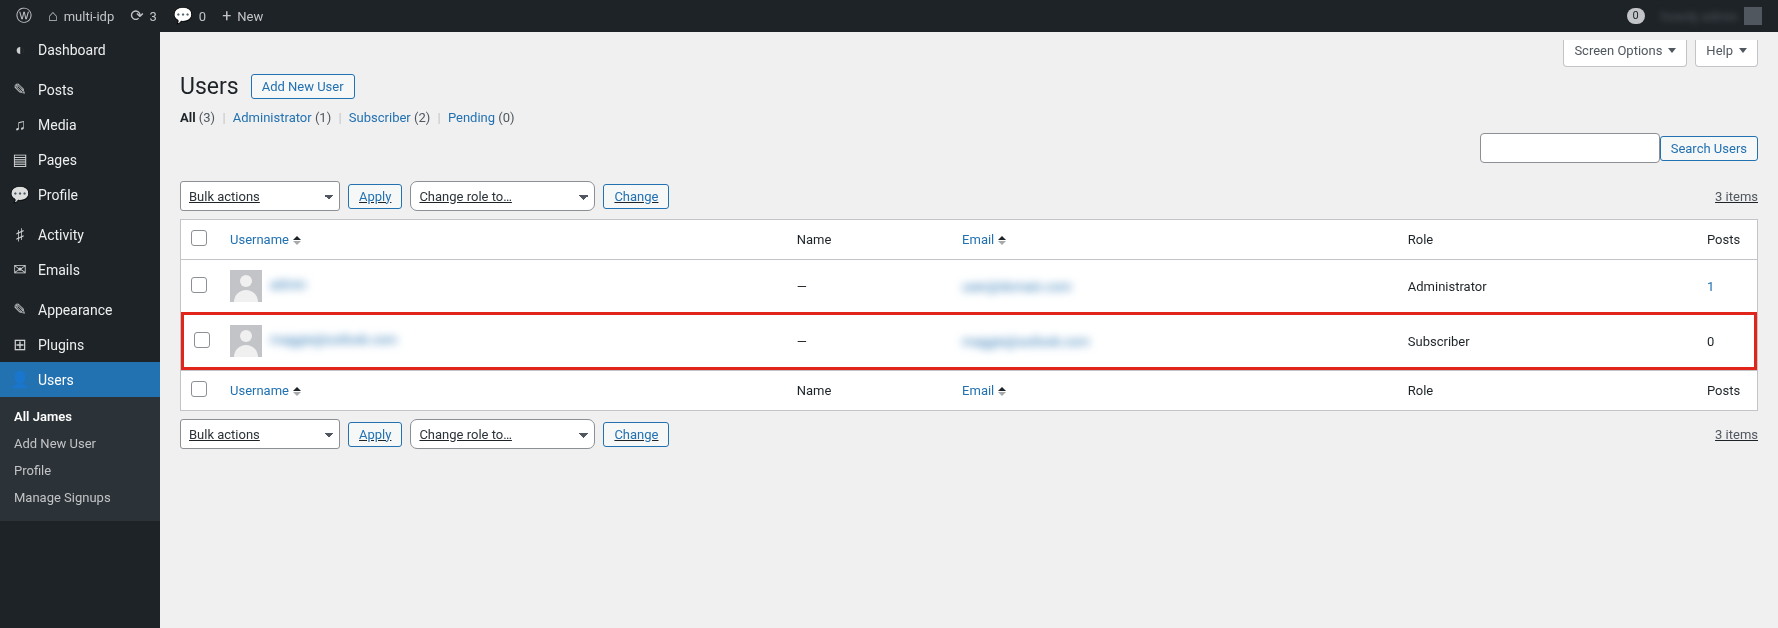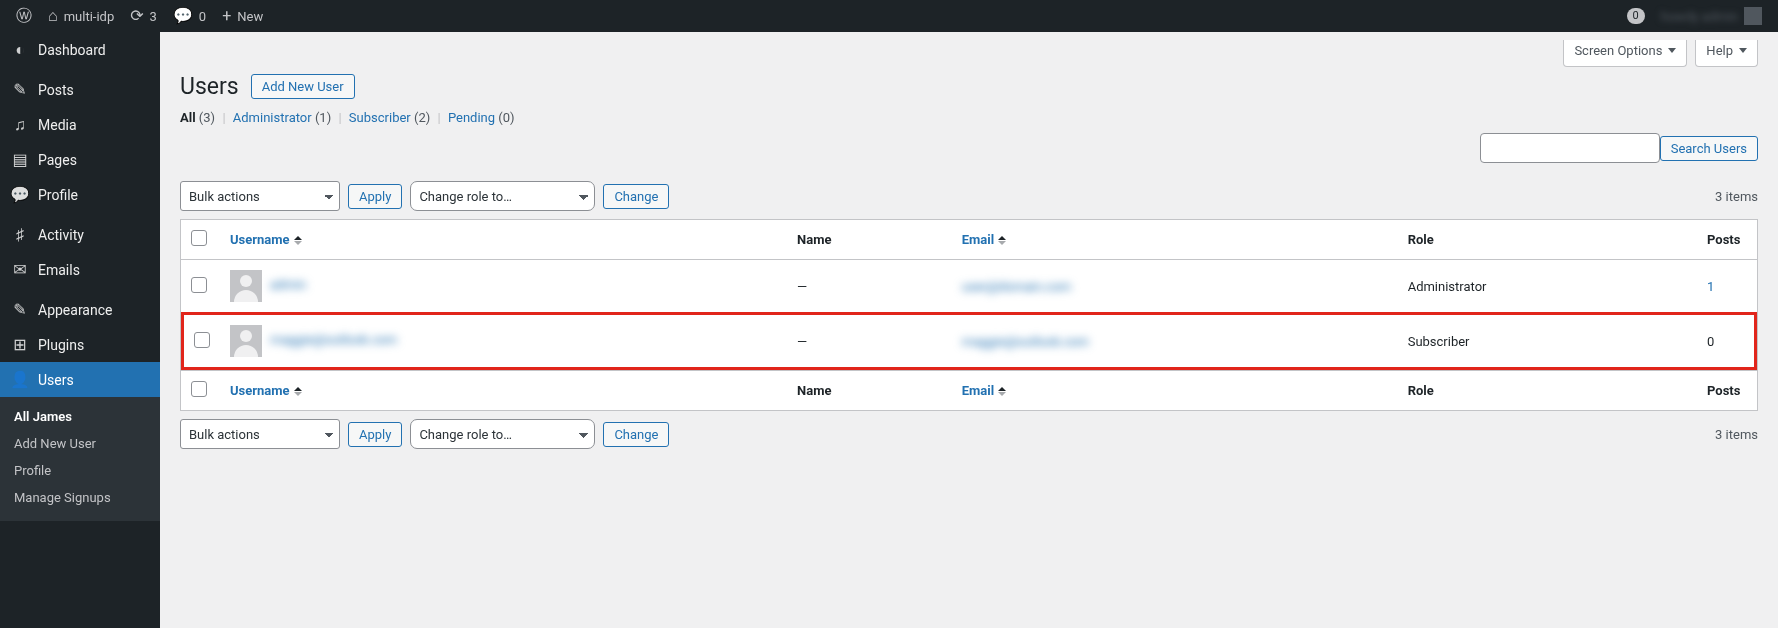--- a/index.html
+++ b/index.html
@@ -38,29 +38,29 @@
 
   .subsubsub { padding: 0 20px 8px; color: #646970; }
   .subsubsub a { color: #2271b1; text-decoration: none; cursor: pointer; }
   .subsubsub .sep { color: #c3c4c7; padding: 0 4px; }
   .subsubsub .current { color: #1d2327; }
   .subsubsub .count { color: #50575e; }
 
   .search-row { display: flex; justify-content: flex-end; padding: 0 20px 10px; align-items: center; }
   .search-input { border: 1px solid #8c8f94; border-radius: 4px; padding: 3px 8px; width: 180px; height: 30px; }
 
-  .tablenav { display: flex; align-items: center; gap: 8px; padding: 8px 20px; }
+  .tablenav { display: flex; align-items: center; gap: 8px; padding: 8px 20px; text-decoration: underline; }
   .select { border: 1px solid #8c8f94; border-radius: 3px; background: #fff; height: 30px; padding: 0 24px 0 8px; font-size: 13px; color: #2c3338; appearance: none; background-image: linear-gradient(45deg, transparent 50%, #50575e 50%), linear-gradient(135deg, #50575e 50%, transparent 50%); background-position: right 10px top 13px, right 5px top 13px; background-size: 5px 5px; background-repeat: no-repeat; min-width: 160px; }
   .select.wide { min-width: 185px; border-radius: 7px; }
   .pagination-text { margin-left: auto; color: #50575e; font-size: 13px; }
 
   
   table.wp-list { width: calc(100% - 40px); margin: 0 20px; border: 1px solid #c3c4c7; border-spacing: 0; background: #fff; }
   table.wp-list th, table.wp-list td { text-align: left; padding: 10px; font-size: 13px; vertical-align: middle; }
-  table.wp-list thead th, table.wp-list tfoot th { font-weight: 700; color: #2271b1; }
+  table.wp-list thead th, table.wp-list tfoot th { font-weight: 400; color: #2271b1; }
   table.wp-list thead th.plain, table.wp-list tfoot th.plain { color: #1d2327; }
   table.wp-list thead th, table.wp-list tfoot th { border-bottom: 1px solid #c3c4c7; }
   table.wp-list tfoot th { border-bottom: none; border-top: 1px solid #c3c4c7; }
   .check-col { width: 32px; }
   .cb { width: 16px; height: 16px; border: 1px solid #8c8f94; border-radius: 3px; display: inline-block; }
   .sort-caret { display: inline-flex; flex-direction: column; margin-left: 4px; vertical-align: middle; gap: 1px; }
   .sort-caret span { width: 0; height: 0; border-left: 4px solid transparent; border-right: 4px solid transparent; }
   .sort-caret .up { border-bottom: 4px solid #1d2327; }
   .sort-caret .dn { border-top: 4px solid #a7aaad; }
   .avatar { width: 32px; height: 32px; background: #c3c4c7; display: inline-block; vertical-align: middle; margin-right: 8px; position: relative; }

